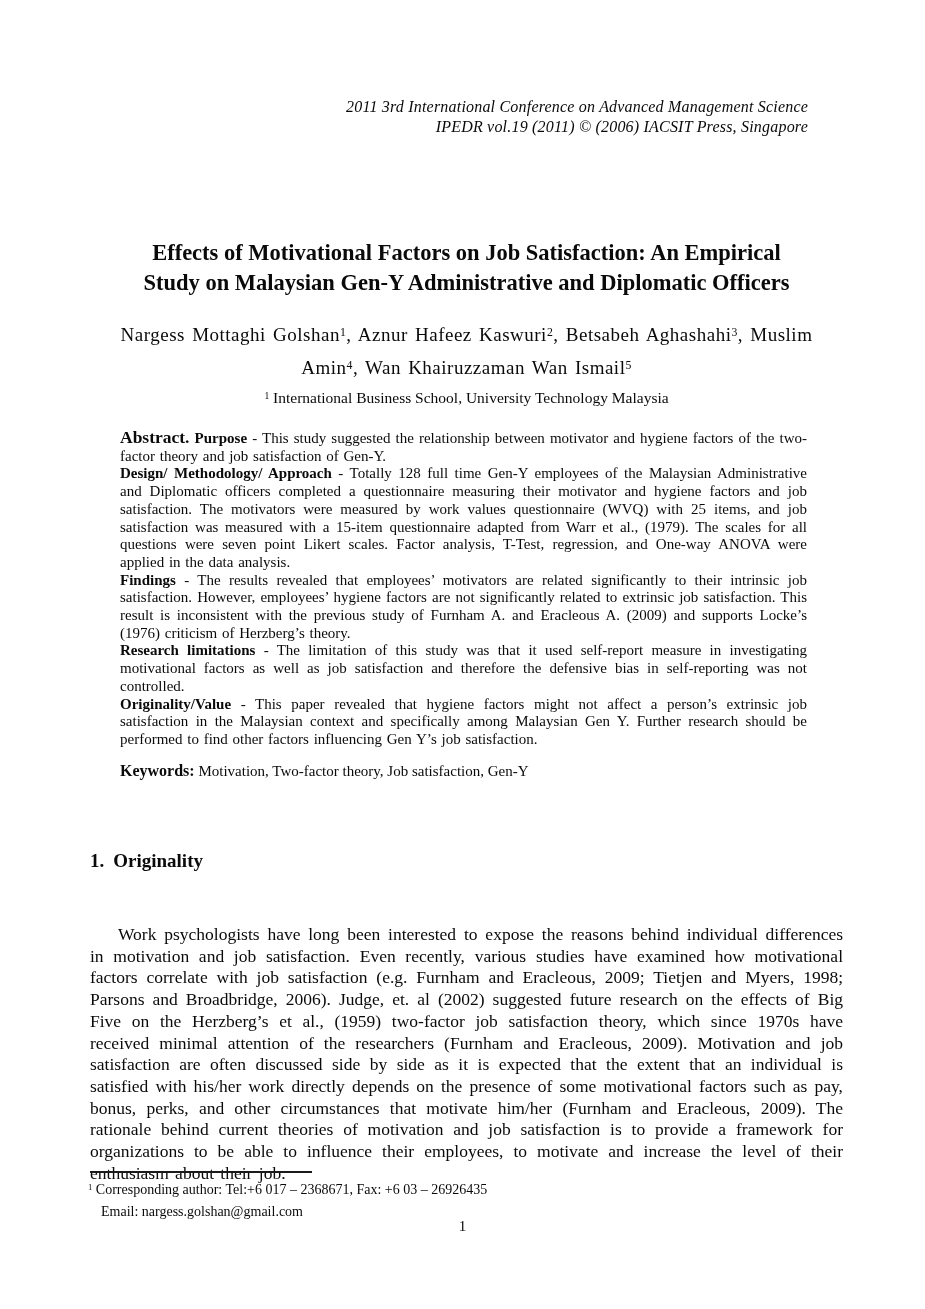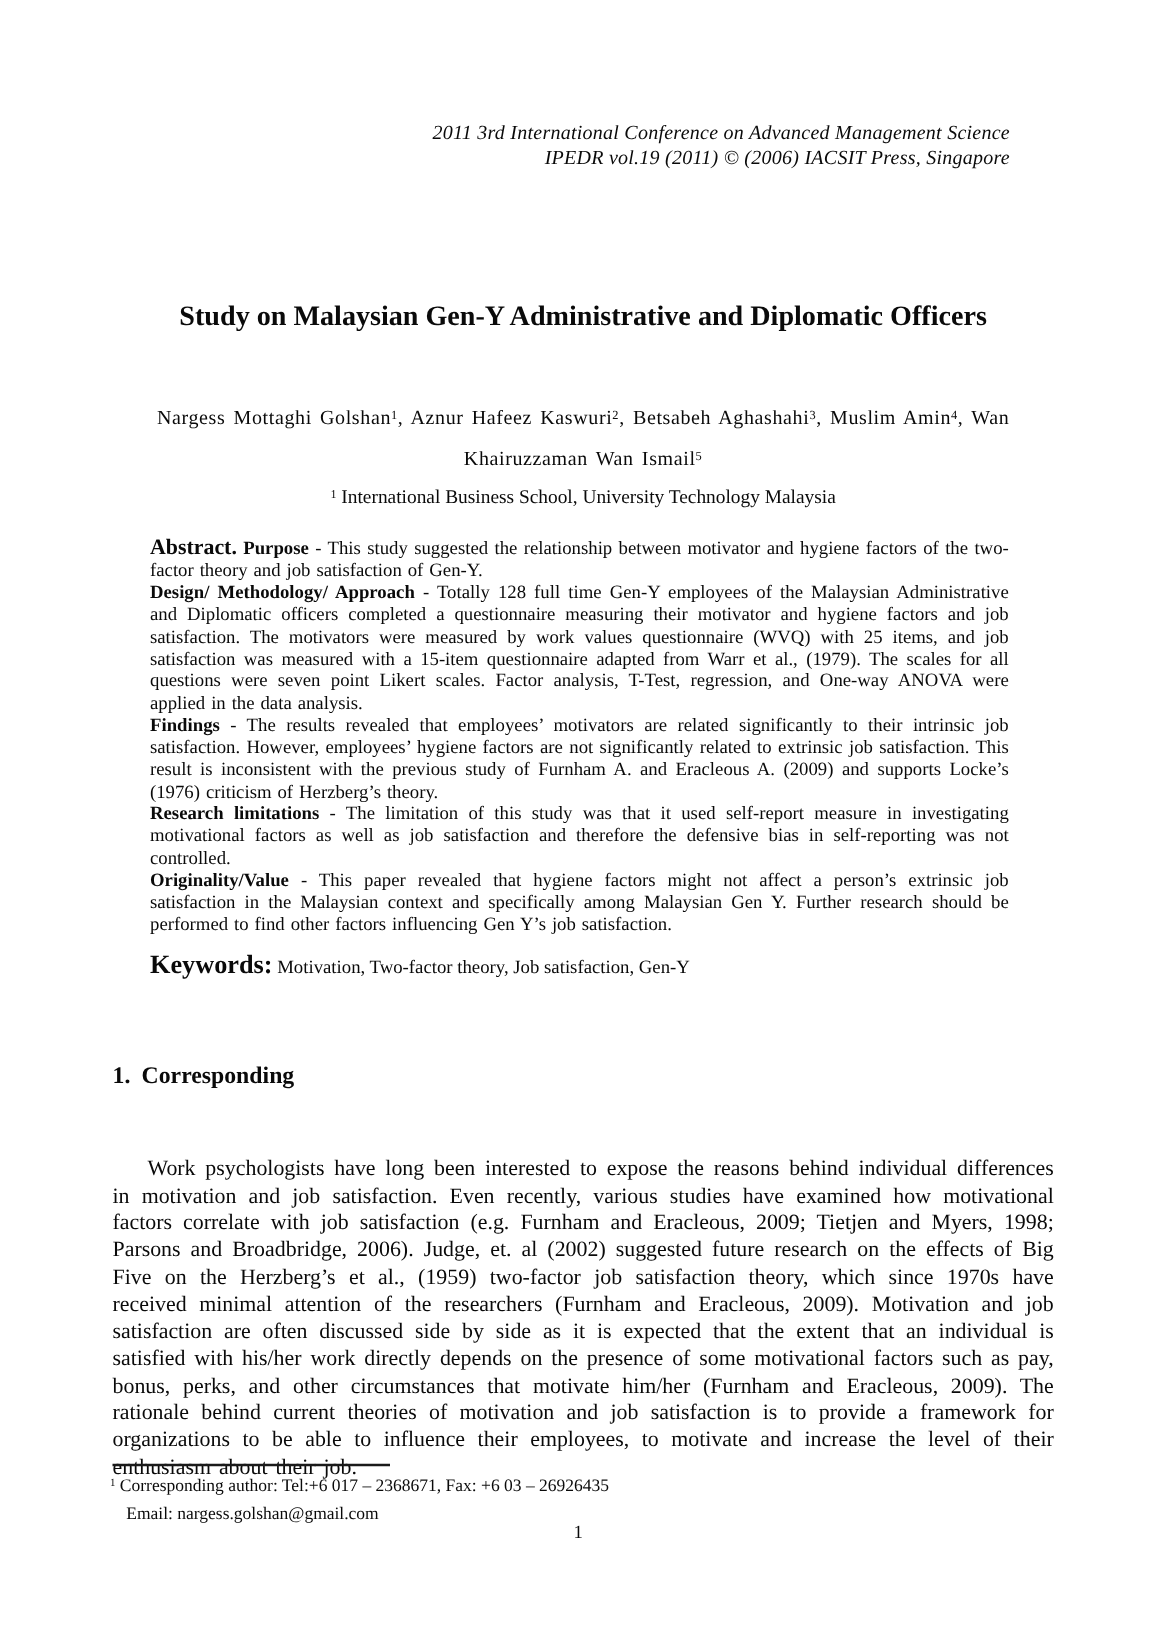--- a/index.html
+++ b/index.html
@@ -34,21 +34,21 @@
   .title {
     position: absolute; top: 238px; left: 90px; width: 753px;
     text-align: center;
     font-weight: bold;
     font-size: 22.5px;
     line-height: 30px;
   }
   .authors {
     position: absolute; top: 318px; left: 90px; width: 753px;
     text-align: center;
-    font-size: 16px;
+    font-size: 19px;
     line-height: 33px;
     letter-spacing: 0.5px;
     word-spacing: 2px;
   }
   .affiliation {
     position: absolute; top: 388px; left: 90px; width: 753px;
     text-align: center;
     font-size: 15.5px;
     line-height: 20px;
   }
@@ -60,21 +60,21 @@
     word-spacing: 1px;
   }
   .abstract p { margin: 0; }
   .abs-big { font-size: 17.5px; font-weight: bold; }
   .abs-label { font-weight: bold; margin-top: 24px; }
   .keywords {
     position: absolute; top: 760px; left: 120px; width: 687px;
     font-size: 15px;
     line-height: 22px;
   }
-  .kw-label { font-size: 21px; font-weight: bold; }
+  .kw-label { font-size: 16px; font-weight: bold; }
   .sec-heading {
     position: absolute; top: 849px; left: 90px; width: 753px;
     font-size: 19px;
     font-weight: bold;
     line-height: 24px;
   }
   .sec-num { margin-right: 9px; }
   .intro {
     position: absolute; top: 924px; left: 90px; width: 753px;
     font-size: 17.5px;
@@ -103,38 +103,39 @@
 <body>
 
 <div class="page">
 
   <div class="header">
     <div>2011 3rd International Conference on Advanced Management Science</div>
     <div>IPEDR vol.19 (2011) © (2006) IACSIT Press, Singapore</div>
   </div>
 
   <div class="title">
+    <div>Effects of Motivational Factors on Job Satisfaction: An Empirical</div>
     <div>Study on Malaysian Gen-Y Administrative and Diplomatic Officers</div>
   </div>
 
   <div class="authors"><span>Nargess Mottaghi Golshan</span><sup>1</sup><span>, </span><span>Aznur Hafeez Kaswuri</span><sup>2</sup><span>, </span><span>Betsabeh Aghashahi</span><sup>3</sup><span>, </span><span>Muslim Amin</span><sup>4</sup><span>, </span><span>Wan Khairuzzaman Wan Ismail</span><sup>5</sup></div>
 
   <div class="affiliation"><sup>1</sup><span> International Business School, University Technology Malaysia</span></div>
 
   <div class="abstract">
     <p><span class="abs-big">Abstract.</span><b class="abs-label"> Purpose</b><span> - This study suggested the relationship between motivator and hygiene factors of the two-factor theory and job satisfaction of Gen-Y.</span></p>
     <p><b class="abs-label">Design/ Methodology/ Approach</b><span> - Totally 128 full time Gen-Y employees of the Malaysian Administrative and Diplomatic officers completed a questionnaire measuring their motivator and hygiene factors and job satisfaction. The motivators were measured by work values questionnaire (WVQ) with 25 items, and job satisfaction was measured with a 15-item questionnaire adapted from Warr et al., (1979). The scales for all questions were seven point Likert scales. Factor analysis, T-Test, regression, and One-way ANOVA were applied in the data analysis.</span></p>
     <p><b class="abs-label">Findings</b><span> - The results revealed that employees’ motivators are related significantly to their intrinsic job satisfaction. However, employees’ hygiene factors are not significantly related to extrinsic job satisfaction. This result is inconsistent with the previous study of Furnham A. and Eracleous A. (2009) and supports Locke’s (1976) criticism of Herzberg’s theory.</span></p>
     <p><b class="abs-label">Research limitations</b><span> - The limitation of this study was that it used self-report measure in investigating motivational factors as well as job satisfaction and therefore the defensive bias in self-reporting was not controlled.</span></p>
     <p><b class="abs-label">Originality/Value</b><span> - This paper revealed that hygiene factors might not affect a person’s extrinsic job satisfaction in the Malaysian context and specifically among Malaysian Gen Y. Further research should be performed to find other factors influencing Gen Y’s job satisfaction.</span></p>
   </div>
 
   <div class="keywords"><span class="kw-label">Keywords:</span><span> Motivation, Two-factor theory, Job satisfaction, Gen-Y</span></div>
 
-  <div class="sec-heading"><span class="sec-num">1.</span><span>Corresponding</span></div>
+  <div class="sec-heading"><span class="sec-num">1.</span><span>Originality</span></div>
 
   <div class="intro">Work psychologists have long been interested to expose the reasons behind individual differences in motivation and job satisfaction. Even recently, various studies have examined how motivational factors correlate with job satisfaction (e.g. Furnham and Eracleous, 2009; Tietjen and Myers, 1998; Parsons and Broadbridge, 2006). Judge, et. al (2002) suggested future research on the effects of Big Five on the Herzberg’s et al., (1959) two-factor job satisfaction theory, which since 1970s have received minimal attention of the researchers (Furnham and Eracleous, 2009). Motivation and job satisfaction are often discussed side by side as it is expected that the extent that an individual is satisfied with his/her work directly depends on the presence of some motivational factors such as pay, bonus, perks, and other circumstances that motivate him/her (Furnham and Eracleous, 2009). The rationale behind current theories of motivation and job satisfaction is to provide a framework for organizations to be able to influence their employees, to motivate and increase the level of their enthusiasm about their job.</div>
 
   <div class="fn-rule"></div>
 
   <div class="footnote">
     <div><sup>1</sup><span> Corresponding author: Tel:+6 017 – 2368671, Fax: +6 03 – 26926435</span></div>
     <div class="fn-line2">Email: nargess.golshan@gmail.com</div>
   </div>
 

